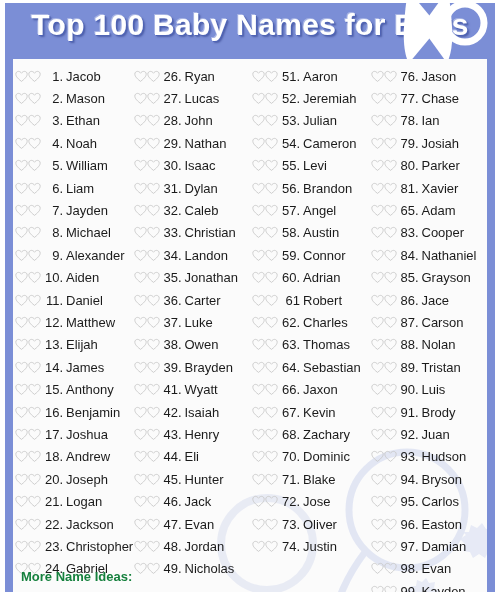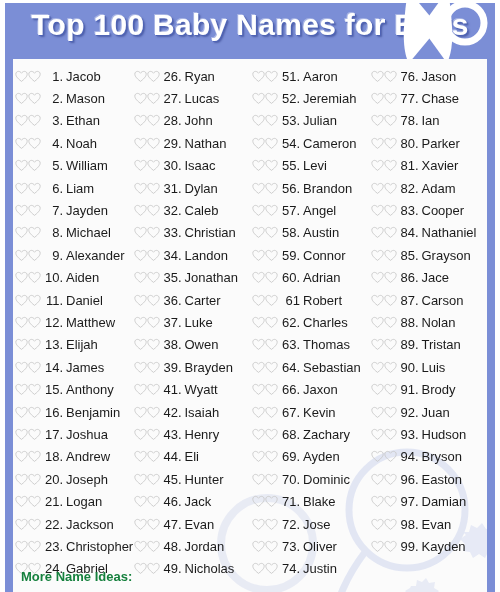--- a/index.html
+++ b/index.html
@@ -969,32 +969,20 @@
             </div>
           <div class="entry">
               <span class="hearts">
                 <svg class="heart" viewBox="0 0 16 16">
                   <path d="M8 14 C2 9.5 1 6.8 1 5 C1 3 2.5 1.7 4.3 1.7 C5.9 1.7 7.2 2.8 8 4 C8.8 2.8 10.1 1.7 11.7 1.7 C13.5 1.7 15 3 15 5 C15 6.8 14 9.5 8 14 Z" fill="none" stroke="#c9c9c9" stroke-width="1.1"></path>
                 </svg>
                 <svg class="heart" viewBox="0 0 16 16">
                   <path d="M8 14 C2 9.5 1 6.8 1 5 C1 3 2.5 1.7 4.3 1.7 C5.9 1.7 7.2 2.8 8 4 C8.8 2.8 10.1 1.7 11.7 1.7 C13.5 1.7 15 3 15 5 C15 6.8 14 9.5 8 14 Z" fill="none" stroke="#c9c9c9" stroke-width="1.1"></path>
                 </svg>
               </span>
-              <span class="entry-num">69.</span>
-              <span class="entry-name">Ayden</span>
-            </div>
-          <div class="entry">
-              <span class="hearts">
-                <svg class="heart" viewBox="0 0 16 16">
-                  <path d="M8 14 C2 9.5 1 6.8 1 5 C1 3 2.5 1.7 4.3 1.7 C5.9 1.7 7.2 2.8 8 4 C8.8 2.8 10.1 1.7 11.7 1.7 C13.5 1.7 15 3 15 5 C15 6.8 14 9.5 8 14 Z" fill="none" stroke="#c9c9c9" stroke-width="1.1"></path>
-                </svg>
-                <svg class="heart" viewBox="0 0 16 16">
-                  <path d="M8 14 C2 9.5 1 6.8 1 5 C1 3 2.5 1.7 4.3 1.7 C5.9 1.7 7.2 2.8 8 4 C8.8 2.8 10.1 1.7 11.7 1.7 C13.5 1.7 15 3 15 5 C15 6.8 14 9.5 8 14 Z" fill="none" stroke="#c9c9c9" stroke-width="1.1"></path>
-                </svg>
-              </span>
               <span class="entry-num">70.</span>
               <span class="entry-name">Dominic</span>
             </div>
           <div class="entry">
               <span class="hearts">
                 <svg class="heart" viewBox="0 0 16 16">
                   <path d="M8 14 C2 9.5 1 6.8 1 5 C1 3 2.5 1.7 4.3 1.7 C5.9 1.7 7.2 2.8 8 4 C8.8 2.8 10.1 1.7 11.7 1.7 C13.5 1.7 15 3 15 5 C15 6.8 14 9.5 8 14 Z" fill="none" stroke="#c9c9c9" stroke-width="1.1"></path>
                 </svg>
                 <svg class="heart" viewBox="0 0 16 16">
                   <path d="M8 14 C2 9.5 1 6.8 1 5 C1 3 2.5 1.7 4.3 1.7 C5.9 1.7 7.2 2.8 8 4 C8.8 2.8 10.1 1.7 11.7 1.7 C13.5 1.7 15 3 15 5 C15 6.8 14 9.5 8 14 Z" fill="none" stroke="#c9c9c9" stroke-width="1.1"></path>
@@ -1081,20 +1069,32 @@
             </div>
           <div class="entry">
               <span class="hearts">
                 <svg class="heart" viewBox="0 0 16 16">
                   <path d="M8 14 C2 9.5 1 6.8 1 5 C1 3 2.5 1.7 4.3 1.7 C5.9 1.7 7.2 2.8 8 4 C8.8 2.8 10.1 1.7 11.7 1.7 C13.5 1.7 15 3 15 5 C15 6.8 14 9.5 8 14 Z" fill="none" stroke="#c9c9c9" stroke-width="1.1"></path>
                 </svg>
                 <svg class="heart" viewBox="0 0 16 16">
                   <path d="M8 14 C2 9.5 1 6.8 1 5 C1 3 2.5 1.7 4.3 1.7 C5.9 1.7 7.2 2.8 8 4 C8.8 2.8 10.1 1.7 11.7 1.7 C13.5 1.7 15 3 15 5 C15 6.8 14 9.5 8 14 Z" fill="none" stroke="#c9c9c9" stroke-width="1.1"></path>
                 </svg>
               </span>
+              <span class="entry-num">79.</span>
+              <span class="entry-name">Josiah</span>
+            </div>
+          <div class="entry">
+              <span class="hearts">
+                <svg class="heart" viewBox="0 0 16 16">
+                  <path d="M8 14 C2 9.5 1 6.8 1 5 C1 3 2.5 1.7 4.3 1.7 C5.9 1.7 7.2 2.8 8 4 C8.8 2.8 10.1 1.7 11.7 1.7 C13.5 1.7 15 3 15 5 C15 6.8 14 9.5 8 14 Z" fill="none" stroke="#c9c9c9" stroke-width="1.1"></path>
+                </svg>
+                <svg class="heart" viewBox="0 0 16 16">
+                  <path d="M8 14 C2 9.5 1 6.8 1 5 C1 3 2.5 1.7 4.3 1.7 C5.9 1.7 7.2 2.8 8 4 C8.8 2.8 10.1 1.7 11.7 1.7 C13.5 1.7 15 3 15 5 C15 6.8 14 9.5 8 14 Z" fill="none" stroke="#c9c9c9" stroke-width="1.1"></path>
+                </svg>
+              </span>
               <span class="entry-num">80.</span>
               <span class="entry-name">Parker</span>
             </div>
           <div class="entry">
               <span class="hearts">
                 <svg class="heart" viewBox="0 0 16 16">
                   <path d="M8 14 C2 9.5 1 6.8 1 5 C1 3 2.5 1.7 4.3 1.7 C5.9 1.7 7.2 2.8 8 4 C8.8 2.8 10.1 1.7 11.7 1.7 C13.5 1.7 15 3 15 5 C15 6.8 14 9.5 8 14 Z" fill="none" stroke="#c9c9c9" stroke-width="1.1"></path>
                 </svg>
                 <svg class="heart" viewBox="0 0 16 16">
                   <path d="M8 14 C2 9.5 1 6.8 1 5 C1 3 2.5 1.7 4.3 1.7 C5.9 1.7 7.2 2.8 8 4 C8.8 2.8 10.1 1.7 11.7 1.7 C13.5 1.7 15 3 15 5 C15 6.8 14 9.5 8 14 Z" fill="none" stroke="#c9c9c9" stroke-width="1.1"></path>
@@ -1105,21 +1105,21 @@
             </div>
           <div class="entry">
               <span class="hearts">
                 <svg class="heart" viewBox="0 0 16 16">
                   <path d="M8 14 C2 9.5 1 6.8 1 5 C1 3 2.5 1.7 4.3 1.7 C5.9 1.7 7.2 2.8 8 4 C8.8 2.8 10.1 1.7 11.7 1.7 C13.5 1.7 15 3 15 5 C15 6.8 14 9.5 8 14 Z" fill="none" stroke="#c9c9c9" stroke-width="1.1"></path>
                 </svg>
                 <svg class="heart" viewBox="0 0 16 16">
                   <path d="M8 14 C2 9.5 1 6.8 1 5 C1 3 2.5 1.7 4.3 1.7 C5.9 1.7 7.2 2.8 8 4 C8.8 2.8 10.1 1.7 11.7 1.7 C13.5 1.7 15 3 15 5 C15 6.8 14 9.5 8 14 Z" fill="none" stroke="#c9c9c9" stroke-width="1.1"></path>
                 </svg>
               </span>
-              <span class="entry-num">82.</span>
+              <span class="entry-num">65.</span>
               <span class="entry-name">Adam</span>
             </div>
           <div class="entry">
               <span class="hearts">
                 <svg class="heart" viewBox="0 0 16 16">
                   <path d="M8 14 C2 9.5 1 6.8 1 5 C1 3 2.5 1.7 4.3 1.7 C5.9 1.7 7.2 2.8 8 4 C8.8 2.8 10.1 1.7 11.7 1.7 C13.5 1.7 15 3 15 5 C15 6.8 14 9.5 8 14 Z" fill="none" stroke="#c9c9c9" stroke-width="1.1"></path>
                 </svg>
                 <svg class="heart" viewBox="0 0 16 16">
                   <path d="M8 14 C2 9.5 1 6.8 1 5 C1 3 2.5 1.7 4.3 1.7 C5.9 1.7 7.2 2.8 8 4 C8.8 2.8 10.1 1.7 11.7 1.7 C13.5 1.7 15 3 15 5 C15 6.8 14 9.5 8 14 Z" fill="none" stroke="#c9c9c9" stroke-width="1.1"></path>
                 </svg>
@@ -1261,20 +1261,32 @@
             </div>
           <div class="entry">
               <span class="hearts">
                 <svg class="heart" viewBox="0 0 16 16">
                   <path d="M8 14 C2 9.5 1 6.8 1 5 C1 3 2.5 1.7 4.3 1.7 C5.9 1.7 7.2 2.8 8 4 C8.8 2.8 10.1 1.7 11.7 1.7 C13.5 1.7 15 3 15 5 C15 6.8 14 9.5 8 14 Z" fill="none" stroke="#c9c9c9" stroke-width="1.1"></path>
                 </svg>
                 <svg class="heart" viewBox="0 0 16 16">
                   <path d="M8 14 C2 9.5 1 6.8 1 5 C1 3 2.5 1.7 4.3 1.7 C5.9 1.7 7.2 2.8 8 4 C8.8 2.8 10.1 1.7 11.7 1.7 C13.5 1.7 15 3 15 5 C15 6.8 14 9.5 8 14 Z" fill="none" stroke="#c9c9c9" stroke-width="1.1"></path>
                 </svg>
               </span>
+              <span class="entry-num">95.</span>
+              <span class="entry-name">Carlos</span>
+            </div>
+          <div class="entry">
+              <span class="hearts">
+                <svg class="heart" viewBox="0 0 16 16">
+                  <path d="M8 14 C2 9.5 1 6.8 1 5 C1 3 2.5 1.7 4.3 1.7 C5.9 1.7 7.2 2.8 8 4 C8.8 2.8 10.1 1.7 11.7 1.7 C13.5 1.7 15 3 15 5 C15 6.8 14 9.5 8 14 Z" fill="none" stroke="#c9c9c9" stroke-width="1.1"></path>
+                </svg>
+                <svg class="heart" viewBox="0 0 16 16">
+                  <path d="M8 14 C2 9.5 1 6.8 1 5 C1 3 2.5 1.7 4.3 1.7 C5.9 1.7 7.2 2.8 8 4 C8.8 2.8 10.1 1.7 11.7 1.7 C13.5 1.7 15 3 15 5 C15 6.8 14 9.5 8 14 Z" fill="none" stroke="#c9c9c9" stroke-width="1.1"></path>
+                </svg>
+              </span>
               <span class="entry-num">96.</span>
               <span class="entry-name">Easton</span>
             </div>
           <div class="entry">
               <span class="hearts">
                 <svg class="heart" viewBox="0 0 16 16">
                   <path d="M8 14 C2 9.5 1 6.8 1 5 C1 3 2.5 1.7 4.3 1.7 C5.9 1.7 7.2 2.8 8 4 C8.8 2.8 10.1 1.7 11.7 1.7 C13.5 1.7 15 3 15 5 C15 6.8 14 9.5 8 14 Z" fill="none" stroke="#c9c9c9" stroke-width="1.1"></path>
                 </svg>
                 <svg class="heart" viewBox="0 0 16 16">
                   <path d="M8 14 C2 9.5 1 6.8 1 5 C1 3 2.5 1.7 4.3 1.7 C5.9 1.7 7.2 2.8 8 4 C8.8 2.8 10.1 1.7 11.7 1.7 C13.5 1.7 15 3 15 5 C15 6.8 14 9.5 8 14 Z" fill="none" stroke="#c9c9c9" stroke-width="1.1"></path>

